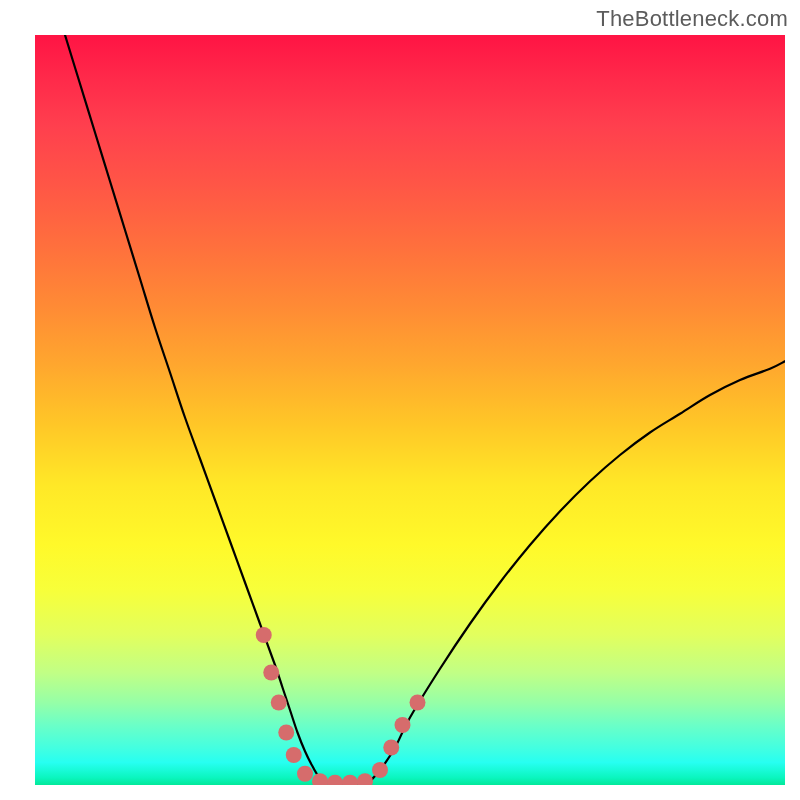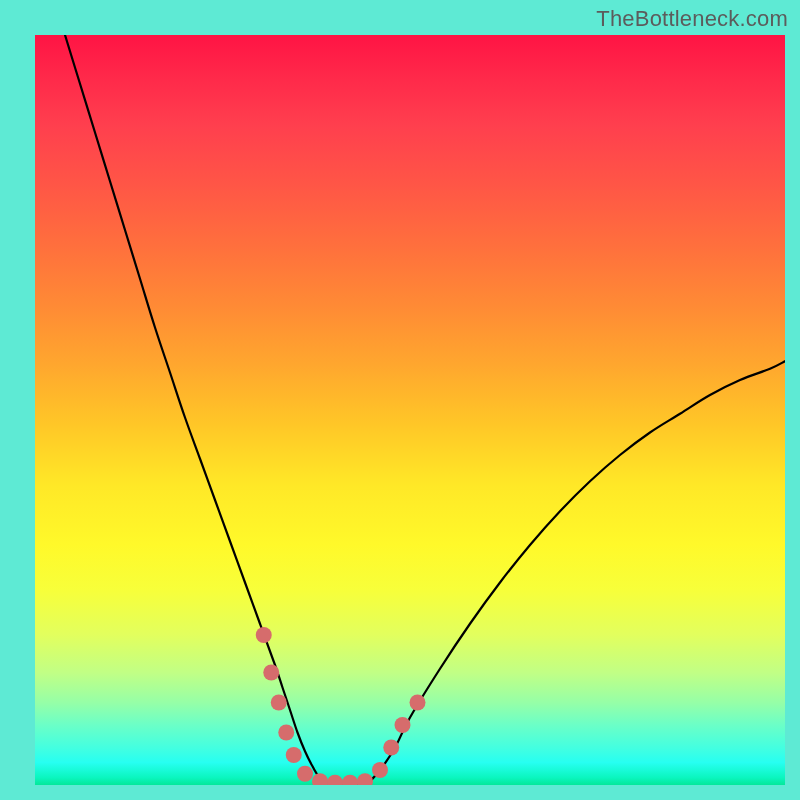--- a/index.html
+++ b/index.html
@@ -8,21 +8,21 @@
     width: 800px;
     height: 800px;
     background: #000;
     overflow: hidden;
     font-family: Arial, Helvetica, sans-serif;
   }
   .frame {
     position: relative;
     width: 800px;
     height: 800px;
-    background: #5eead4;
+    background: #ffffff;
   }
   .plot-area {
     position: absolute;
     left: 35px;
     top: 35px;
     width: 750px;
     height: 750px;
   }
   .gradient-bg {
     position: absolute;

